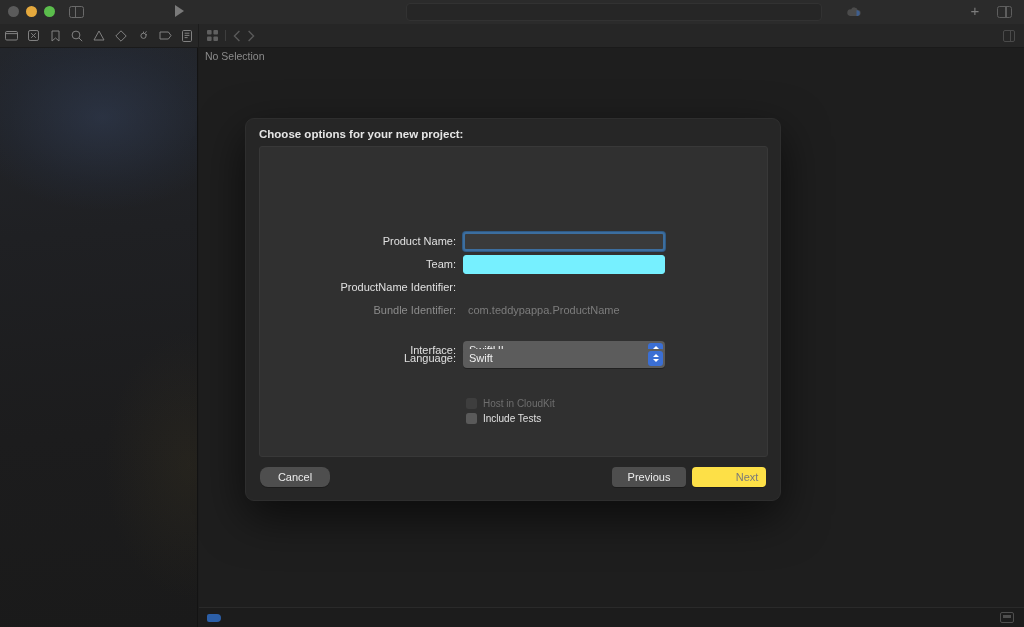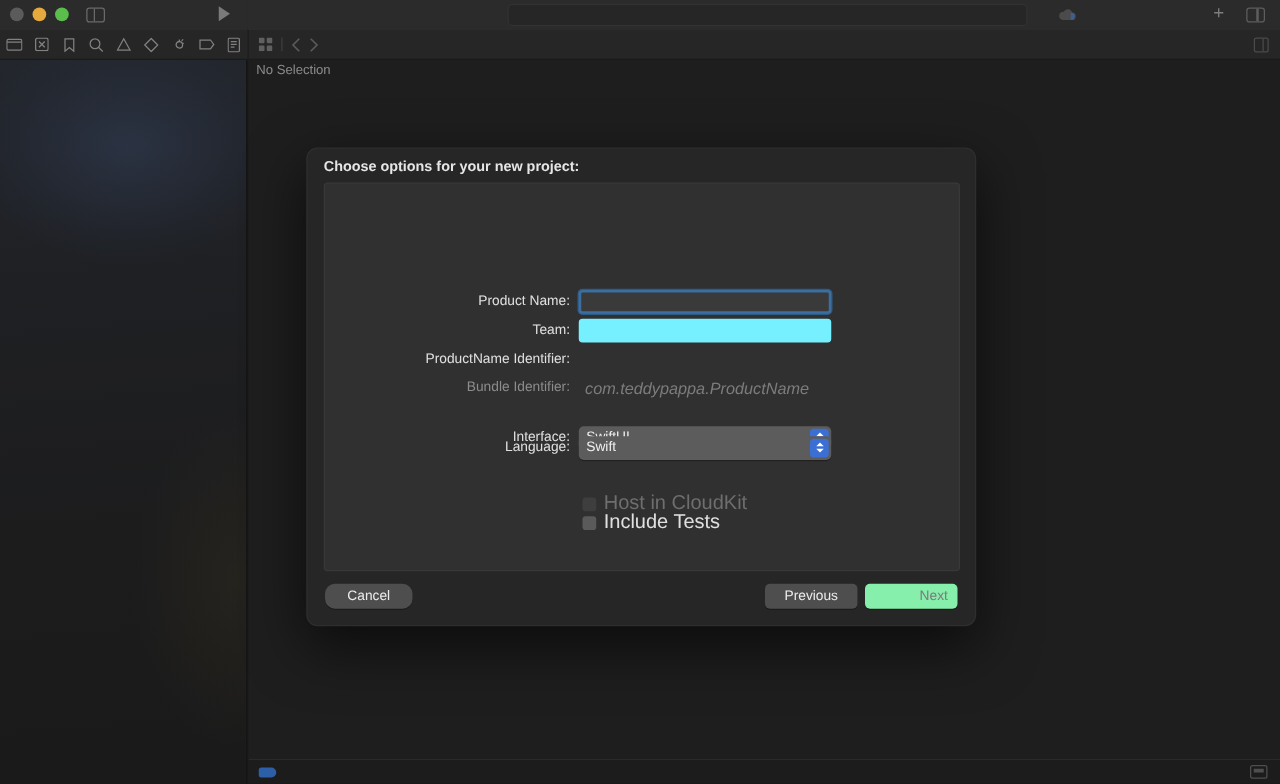--- a/index.html
+++ b/index.html
@@ -124,21 +124,21 @@
     width: 202px; height: 19px; background: #3a3a3a; border: 1px solid #4a4a4a;
     border-radius: 3px; color: #e9e9e9; font-size: 11px;
     padding: 0 5px; font-family: "Liberation Sans", sans-serif;
   }
   .text-input.focused {
     border: 2px solid #3c6e9f; background: #3a3a3a; box-shadow: 0 0 0 1px #2f5a85;
   }
   .text-input.highlight {
     background: #76f0ff; border: 1px solid #76f0ff; color: #103038;
   }
-  .static-text { font-size: 13px; color: #7c7c7c; line-height: 19px; padding-left: 5px; font-style: italic; }
+  .static-text { font-size: 11px; color: #7c7c7c; line-height: 19px; padding-left: 5px; }
 
   .popup {
     position: relative; width: 202px; height: 19px; background: #5c5c5c;
     border-radius: 4px; color: #f0f0f0; font-size: 11px; line-height: 19px;
     padding-left: 6px; box-shadow: 0 1px 0 rgba(0,0,0,.3);
   }
   .popup .stepper {
     position: absolute; right: 2px; top: 2px; width: 15px; height: 15px;
     background: #3b6fd4; border-radius: 3px;
     display: flex; flex-direction: column; align-items: center; justify-content: center; gap: 2px;
@@ -146,30 +146,30 @@
   .popup .stepper .ch { width: 0; height: 0; border-left: 3.2px solid transparent;
     border-right: 3.2px solid transparent; }
   .popup .stepper .up { border-bottom: 3.2px solid #ffffff; }
   .popup .stepper .dn { border-top: 3.2px solid #ffffff; }
 
   .check-row { position: absolute; left: 0; width: 509px; height: 16px; display: flex; align-items: center; }
   .check-row .spacer { width: 203px; }
   .checkbox { width: 11px; height: 11px; background: #5a5a5a; border-radius: 2.5px;
     margin-left: 3px; margin-right: 6px; flex: none; }
   .checkbox.disabled { background: #3e3e3e; }
-  .check-label { font-size: 16px; color: #e0e0e0; }
+  .check-label { font-size: 10px; color: #e0e0e0; }
   .check-label.disabled { color: #6e6e6e; }
 
   .btn {
     position: absolute; height: 20px; border-radius: 4px; background: #4e4e4e;
     color: #ececec; font-size: 11px; line-height: 20px; text-align: center;
     border: none; font-family: "Liberation Sans", sans-serif;
     box-shadow: 0 1px 0 rgba(0,0,0,.25);
   }
-  .btn.disabled { color: #7a7a7a; background: #86efac; padding-left: 36px; }
+  .btn.disabled { color: #7a7a7a; background: #fde047; padding-left: 36px; }
   #cancel-btn { left: 14px; bottom: 13px; width: 70px; border-radius: 8px; }
   #prev-btn { right: 94px; bottom: 13px; width: 74px; }
   #next-btn { right: 14px; bottom: 13px; width: 74px; }
 </style>
 </head>
 <body>
 
 <div id="app">
 
   <div class="titlebar">

